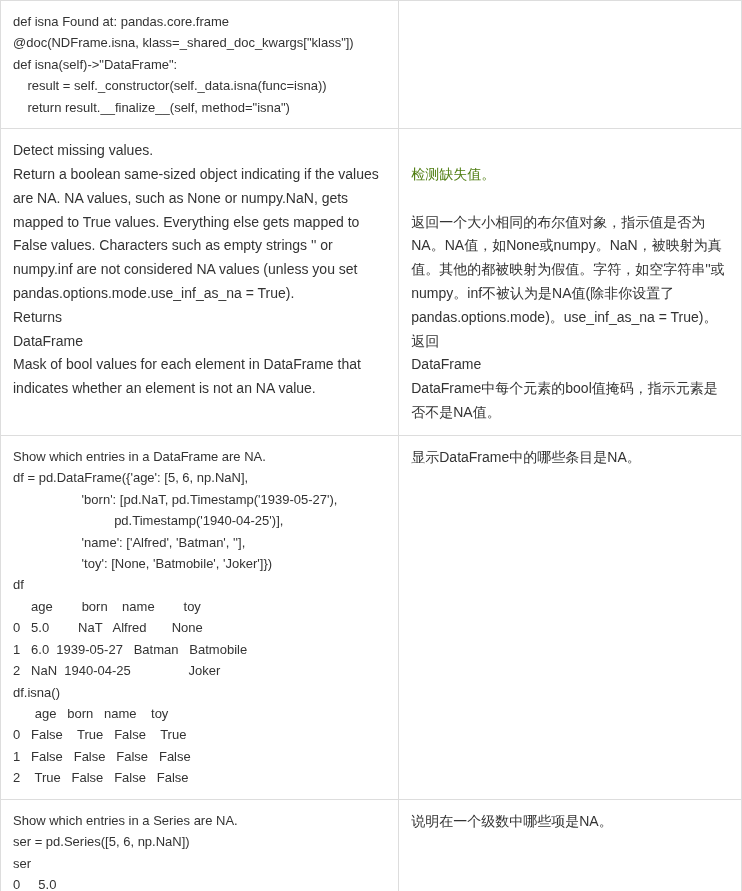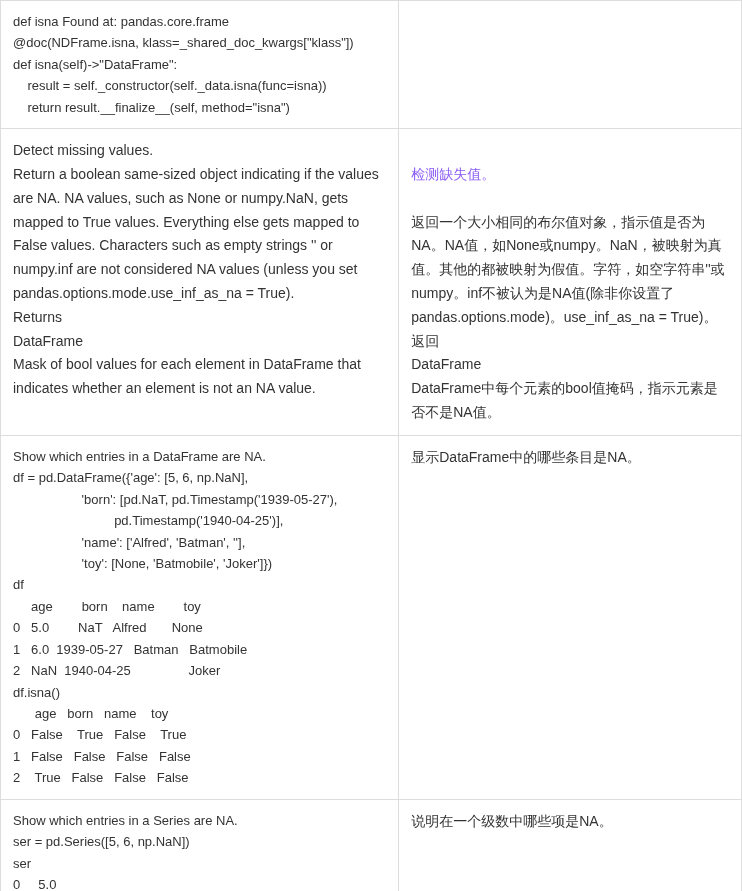--- a/index.html
+++ b/index.html
@@ -29,21 +29,21 @@
 td.right {
   width: 46%;
 }
 .code-like {
   font-family: Arial, sans-serif;
   white-space: pre;
   font-size: 13px;
   line-height: 1.65;
 }
 .red {
-  color: #8b5cf6;
+  color: #4d7c0f;
   font-family: Liberation Serif, serif;
 }
 .container {
   position: relative;
   width: 742px;
 }
 </style>
 </head>
 <body>
 

